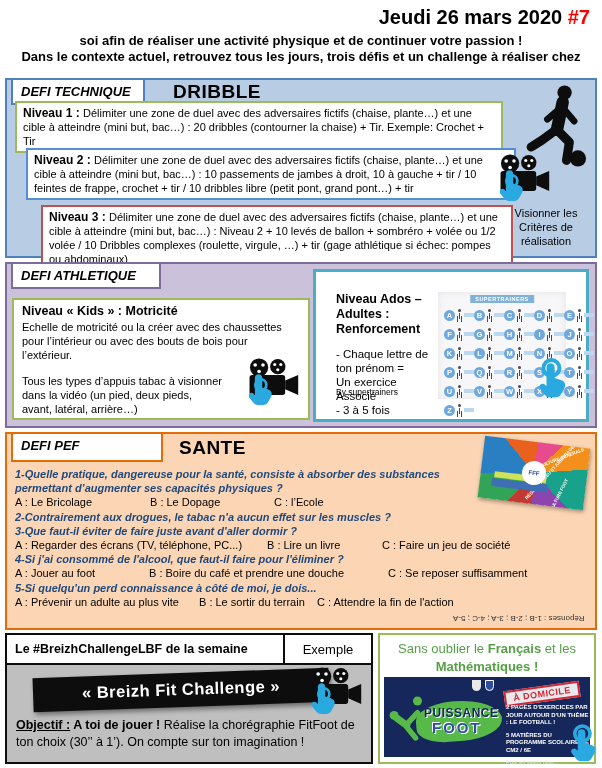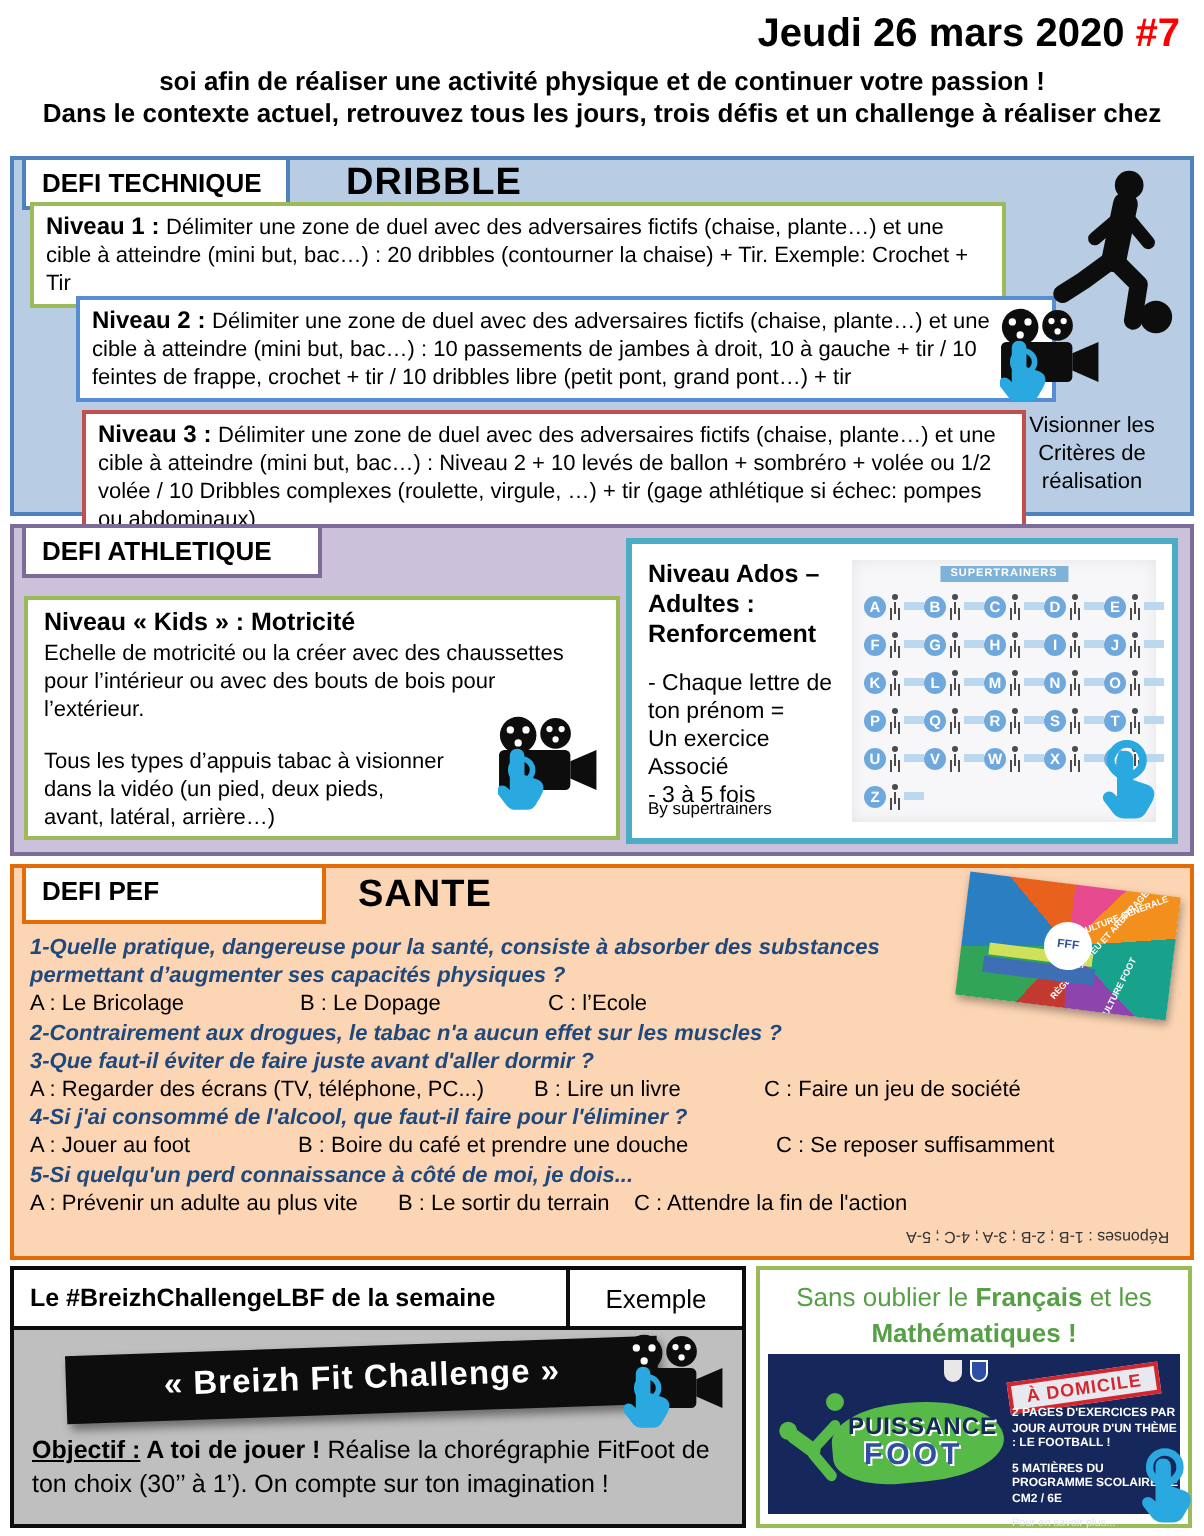--- a/index.html
+++ b/index.html
@@ -9,50 +9,50 @@
   .date-title{position:absolute;top:6px;right:12px;font-size:20px;font-weight:bold;}
   .date-issue{color:#ff0000;}
   .intro{position:absolute;top:33px;left:0;right:0;text-align:center;font-weight:bold;
          font-size:13px;line-height:16px;}
   
   .section{position:absolute;left:5px;width:592px;box-sizing:border-box;}
   .sec-tech{top:78px;height:180px;background:#b8cce4;border:2px solid #4f81bd;}
   .sec-ath {top:262px;height:166px;background:#ccc1da;border:2px solid #7d6b9a;}
   .sec-pef {top:432px;height:198px;background:#fcd5b4;border:2px solid #e36c09;}
   .sec-label{position:absolute;top:-2px;left:4px;background:#fff;font-weight:bold;
-             font-size:13px;padding:4px 8px;box-sizing:border-box;white-space:nowrap;}
+             font-size:13px;padding:4px 8px;box-sizing:border-box;white-space:nowrap;font-style:italic;}
   .lbl-tech{border:2px solid #4f81bd;width:134px;}
   .lbl-ath {border:2px solid #7d6b9a;width:150px;}
   .lbl-pef {border:2px solid #e36c09;width:152px;height:30px;}
   .sec-title{position:absolute;top:1px;font-size:19px;font-weight:bold;letter-spacing:.5px;}
   .ttl-tech{left:166px;}
   .ttl-pef{left:172px;top:3px;}
   
   .nv{position:absolute;background:#fff;font-size:11px;line-height:14px;
       padding:3px 6px;box-sizing:border-box;}
   .nv b{font-size:12px;}
   .nv1{left:8px; top:21px; width:488px;border:2px solid #9bbb59;}
-  .nv2{left:31px;top:68px; width:490px;border:2px solid #558ed5;}
+  .nv2{left:19px;top:68px; width:490px;border:2px solid #558ed5;}
   .nv3{left:34px;top:125px;width:472px;border:2px solid #c0504d;}
   
   .player-ico{position:absolute;left:518px;top:4px;width:62px;height:84px;}
   .vid{position:absolute;width:56px;height:56px;cursor:pointer;}
   .vid .cam{position:absolute;left:0;top:0;width:54px;height:40px;}
   .vid .hnd{position:absolute;left:3px;top:15px;width:26px;height:34px;}
   .vid-tech{left:490px;top:74px;}
   .vid-caption{position:absolute;left:486px;top:126px;width:106px;text-align:center;
                font-size:11px;line-height:14px;}
   
   .kids-box{position:absolute;left:5px;top:34px;width:298px;height:122px;background:#fff;
             border:2px solid #9bbb59;box-sizing:border-box;padding:4px 8px;font-size:11px;line-height:14px;}
   .kids-title{font-size:12.5px;font-weight:bold;margin-bottom:2px;}
   .kids-p2{width:202px;margin-top:12px;}
   .vid-kids{right:6px;bottom:4px;left:auto;top:auto;}
   .ados-box{position:absolute;left:306px;top:5px;width:276px;height:153px;background:#fff;
-            border:3px solid #4bacc6;box-sizing:border-box;display:flex;padding:8px;}
+            border:3px solid #4bacc6;box-sizing:border-box;display:flex;padding:20px;}
   .ados-txt{width:98px;flex:0 0 98px;font-size:11.5px;line-height:14px;position:relative;}
   .ados-title{font-size:12.5px;font-weight:bold;line-height:15px;margin-bottom:10px;}
   .ados-credit{position:absolute;bottom:0;left:0;font-size:8.5px;}
   .poster{flex:1;background:#f7f7f9;position:relative;margin-left:4px;
           box-shadow:inset 0 0 8px rgba(0,0,0,.08);}
   .st-head{position:absolute;top:3px;left:50%;transform:translateX(-50%);background:#7fb2d9;
            color:#fff;font-size:5.5px;font-weight:bold;padding:1px 5px;letter-spacing:.5px;}
   .st-grid{position:absolute;top:16px;left:6px;right:4px;display:grid;
            grid-template-columns:repeat(5,1fr);row-gap:5px;}
   .st-cell{display:flex;align-items:center;gap:1px;height:14px;}

